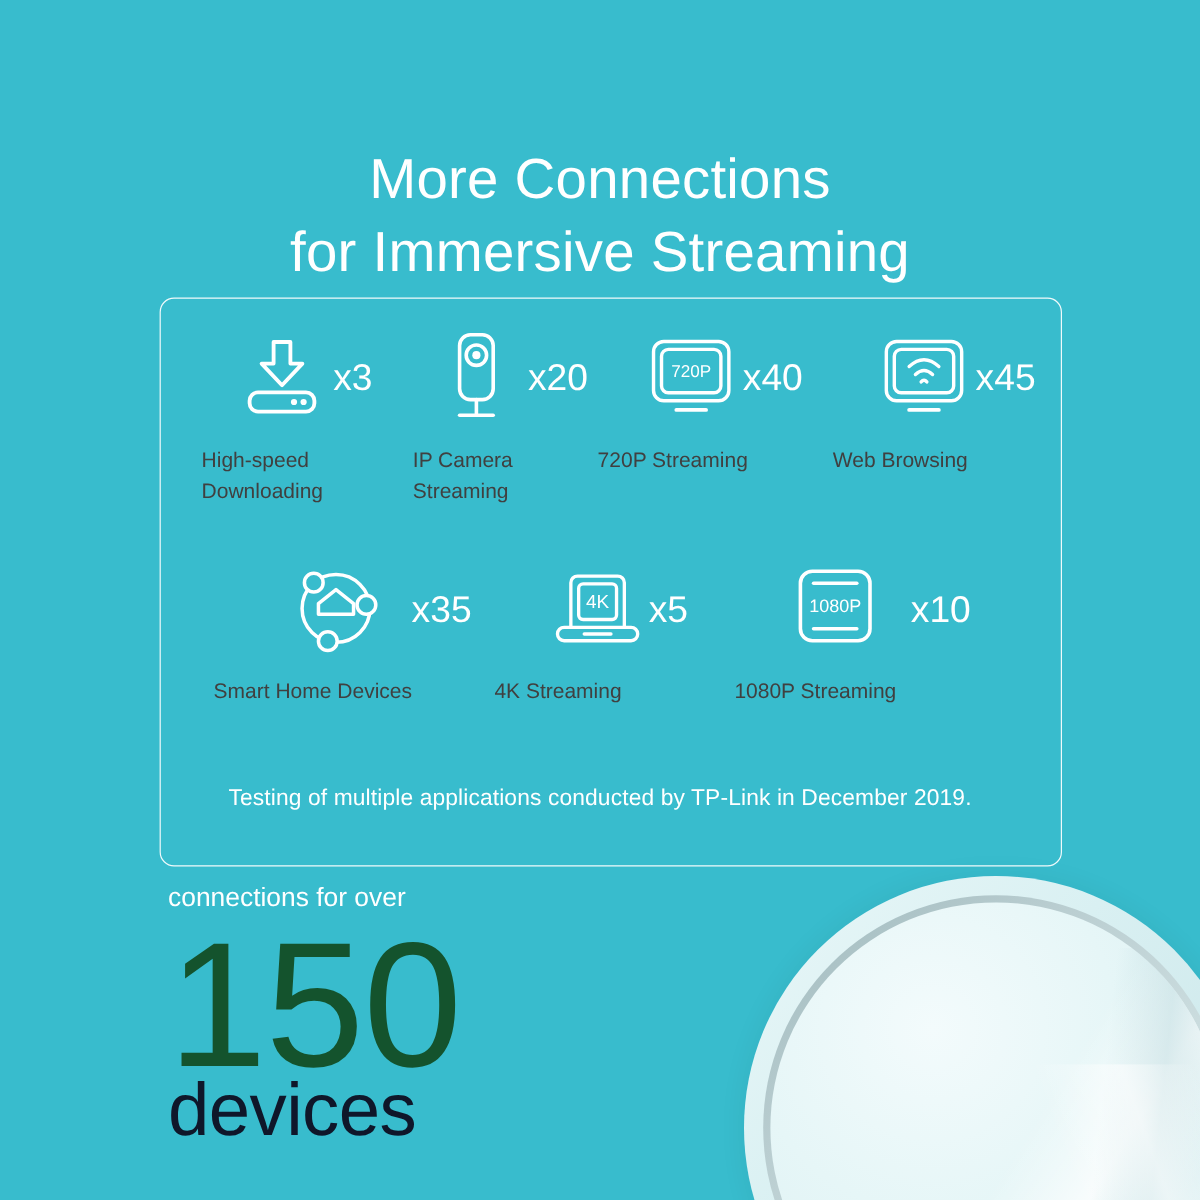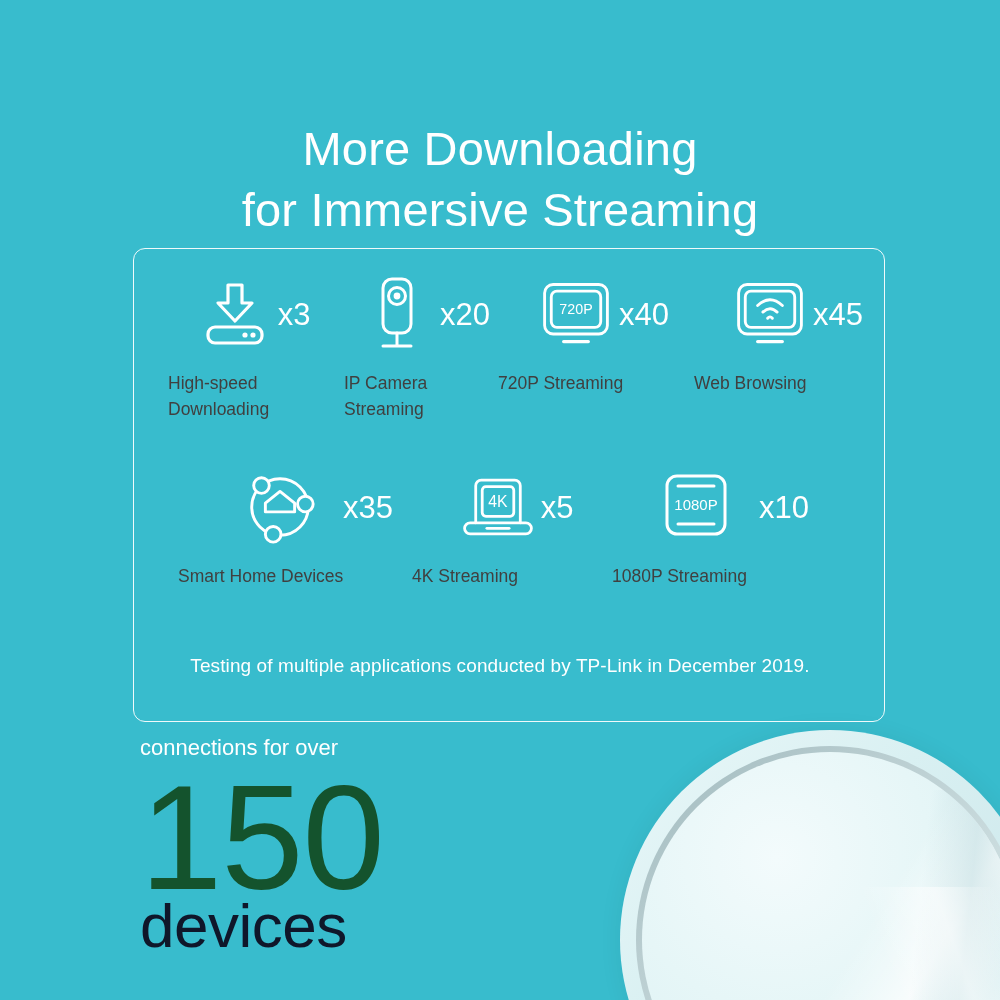--- a/index.html
+++ b/index.html
@@ -226,21 +226,21 @@
   <div class="device-outer"></div>
   <div class="device-ring"></div>
   <div class="device-inner">
     <div class="device-sheen-a"></div>
     <div class="device-sheen-b"></div>
     <div class="device-sheen-c"></div>
   </div>
 </div>
 
 <h1 class="headline">
-  <span>More Downloading</span>
+  <span>More Connections</span>
   <span class="l2">for Immersive Streaming</span>
 </h1>
 
 <div class="card">
 
   <div class="row row-1">
 
     <div class="item i1">
       <div class="item-top">
         <span class="glyph">

